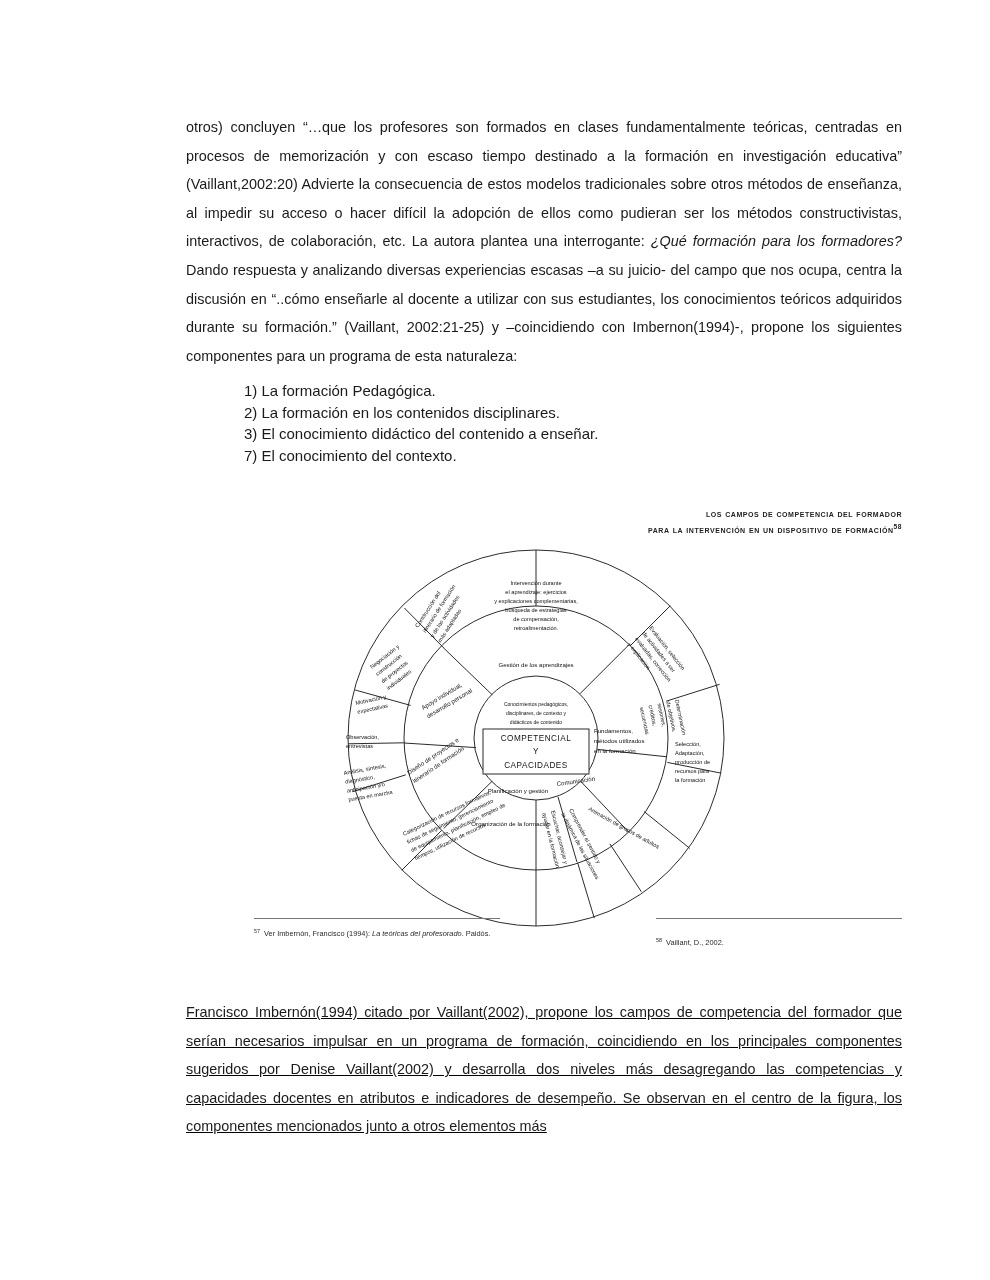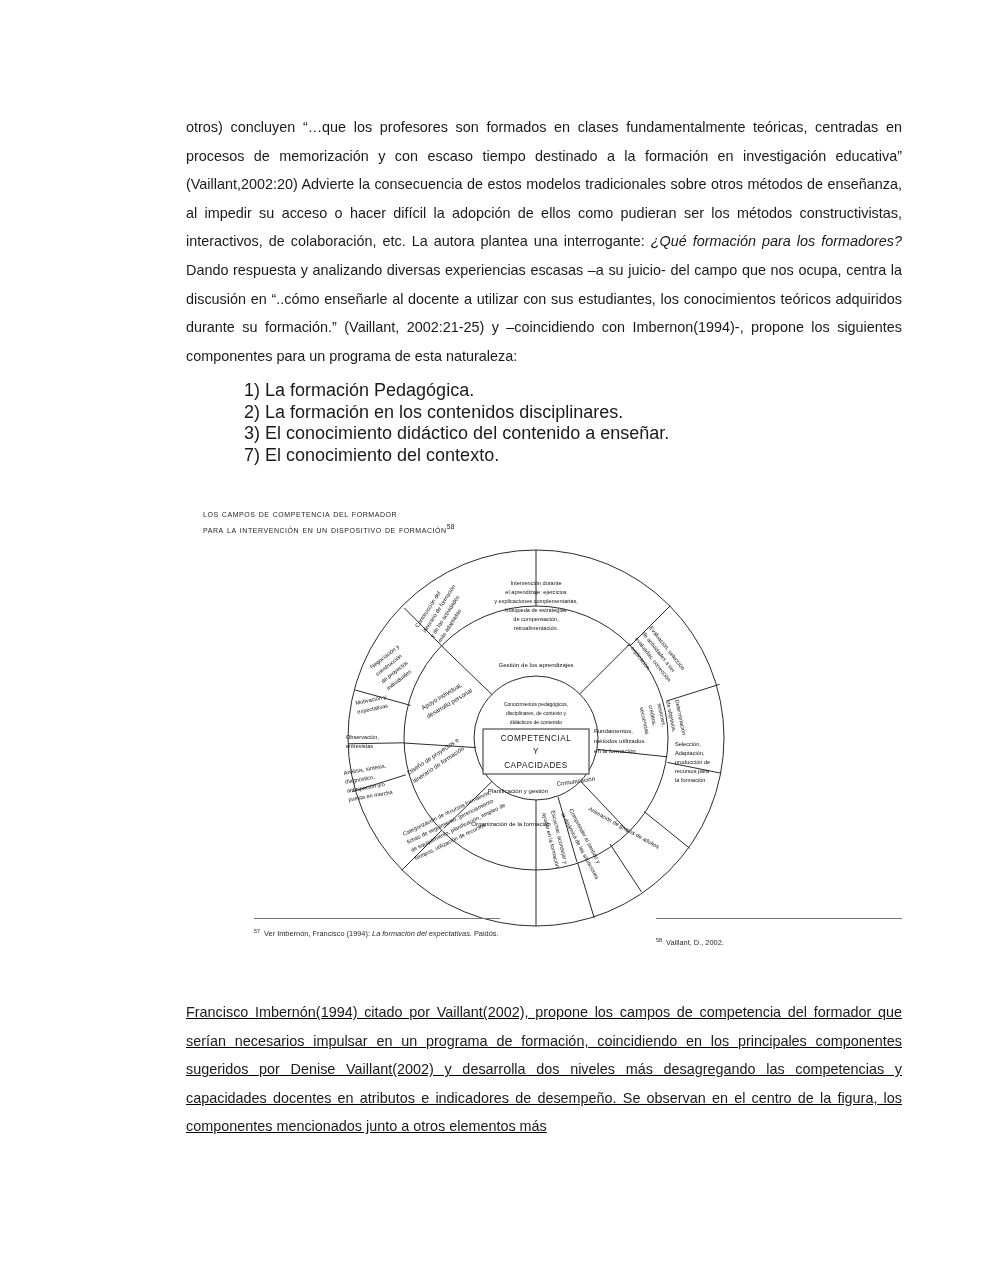--- a/index.html
+++ b/index.html
@@ -35,44 +35,44 @@
     text-align: justify;
     color: #1a1a1a;
     font-family: "Liberation Sans", sans-serif;
   }
   p.para .it { font-style: italic; }
   .list-block {
     margin: 0;
     padding: 0;
   }
   .list-item {
-    font-size: 18px;
+    font-size: 15px;
     line-height: 21.5px;
     color: #1a1a1a;
     margin-left: 58px;
     white-space: nowrap;
   }
 
   
   .figure {
     position: absolute;
     left: 138px;
     top: 508px;
     width: 716px;
     height: 470px;
   }
   .fig-title {
     position: absolute;
-    left: 17px;
+    left: 0;
     top: 0;
     width: 716px;
-    text-align: left;
+    text-align: right;
     font-size: 9.6px;
     line-height: 12.6px;
-    font-weight: normal;
+    font-weight: bold;
     letter-spacing: 0.55px;
     color: #222;
     font-variant: small-caps;
     text-transform: lowercase;
   }
   .fig-title .sup {
     font-size: 6.6px;
     vertical-align: super;
     font-variant: normal;
   }
@@ -310,21 +310,21 @@
           <text class="t-core" x="210" y="211" text-anchor="middle">Y</text>
           <text class="t-core" x="210" y="225" text-anchor="middle">CAPACIDADES</text>
         </g>
       </svg>
     </div>
 
     <div class="fn-rule-left"></div>
     <div class="fn-rule-right"></div>
 
     <div class="fn fn-left">
-      <span class="marker">57</span><span>Ver Imbernón, Francisco (1994): </span><span class="it">La formación del expectativas</span><span>. Paidós.</span>
+      <span class="marker">57</span><span>Ver Imbernón, Francisco (1994): </span><span class="it">La teóricas del profesorado</span><span>. Paidós.</span>
     </div>
 
     <div class="fn fn-right">
       <span class="marker">58</span><span>Vaillant, D., 2002.</span>
     </div>
   </div>
 
   <div class="body-col" style="top:998px;text-decoration:underline;">
     <p class="para">Francisco Imbernón(1994) citado por Vaillant(2002), propone los campos de competencia del formador que serían necesarios impulsar en un programa de formación, coincidiendo en los principales componentes sugeridos por Denise Vaillant(2002) y desarrolla dos niveles más desagregando las competencias y capacidades docentes en atributos e indicadores de desempeño. Se observan en el centro de la figura, los componentes mencionados junto a otros elementos más</p>
   </div>

